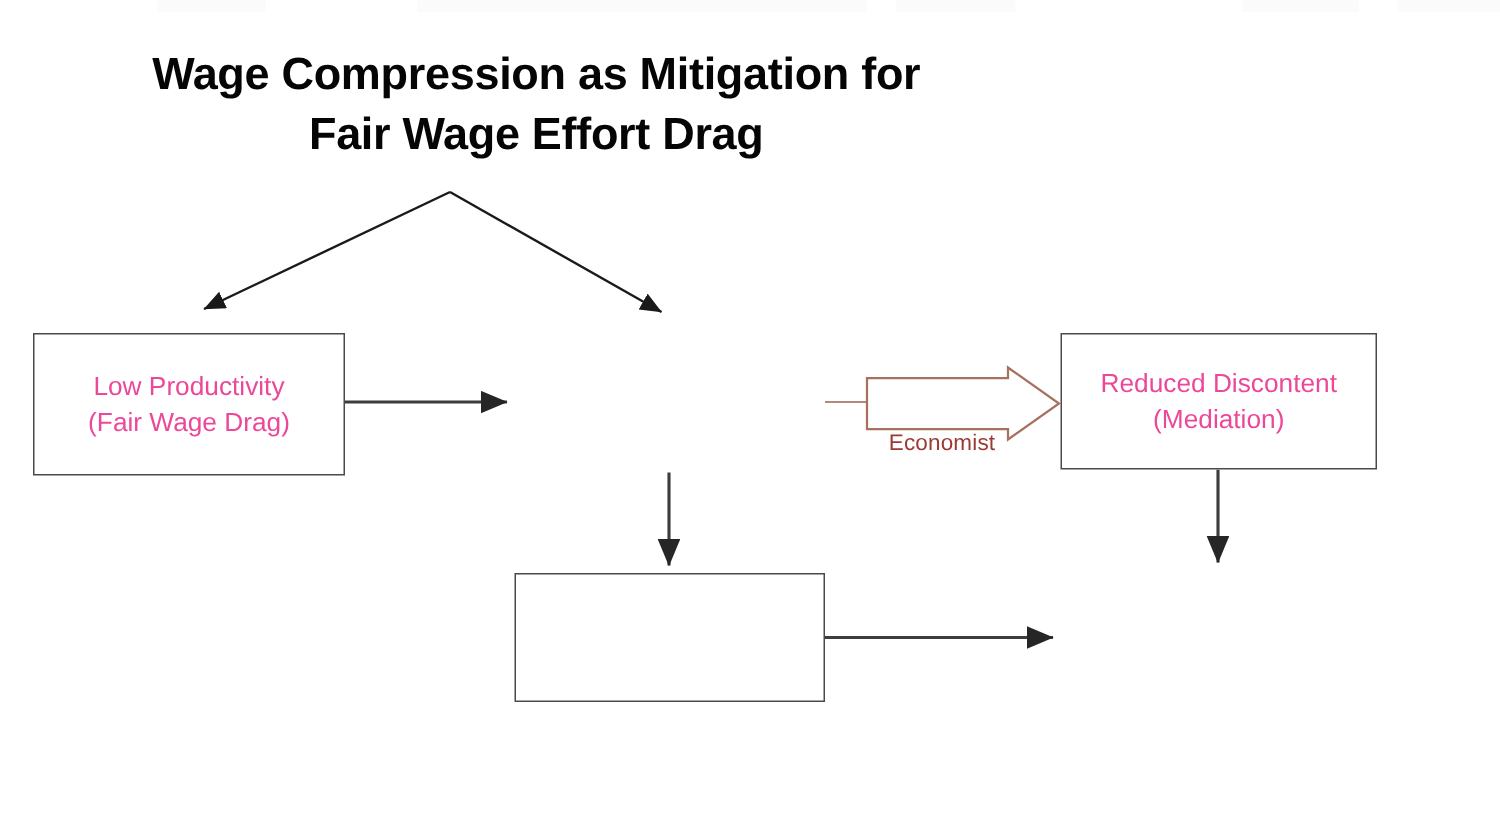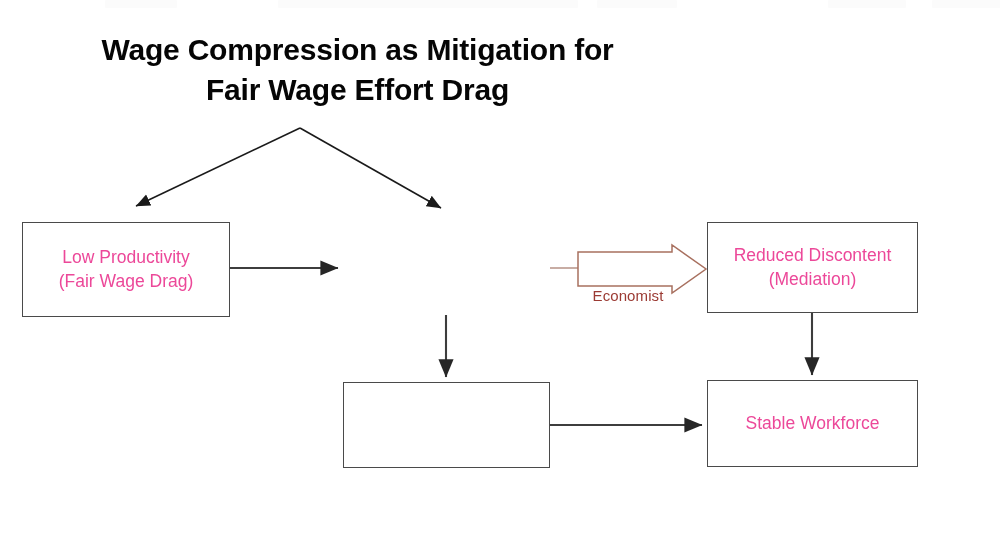--- a/index.html
+++ b/index.html
@@ -157,15 +157,14 @@
 
   <div class="node" style="left:22px; top:222px; width:208px; height:95px;">Low Productivity
 (Fair Wage Drag)</div>
 
 
   <div class="node" style="left:707px; top:222px; width:211px; height:91px;text-align:center;">Reduced Discontent
 (Mediation)</div>
 
   <div class="node" style="left:343px; top:382px; width:207px; height:86px;"></div>
 
-  <div class="node" style="left:707px; top:380px; width:211px; height:87px;">Stable Workforce</div>
 
 </div>
 
 </body></html>

